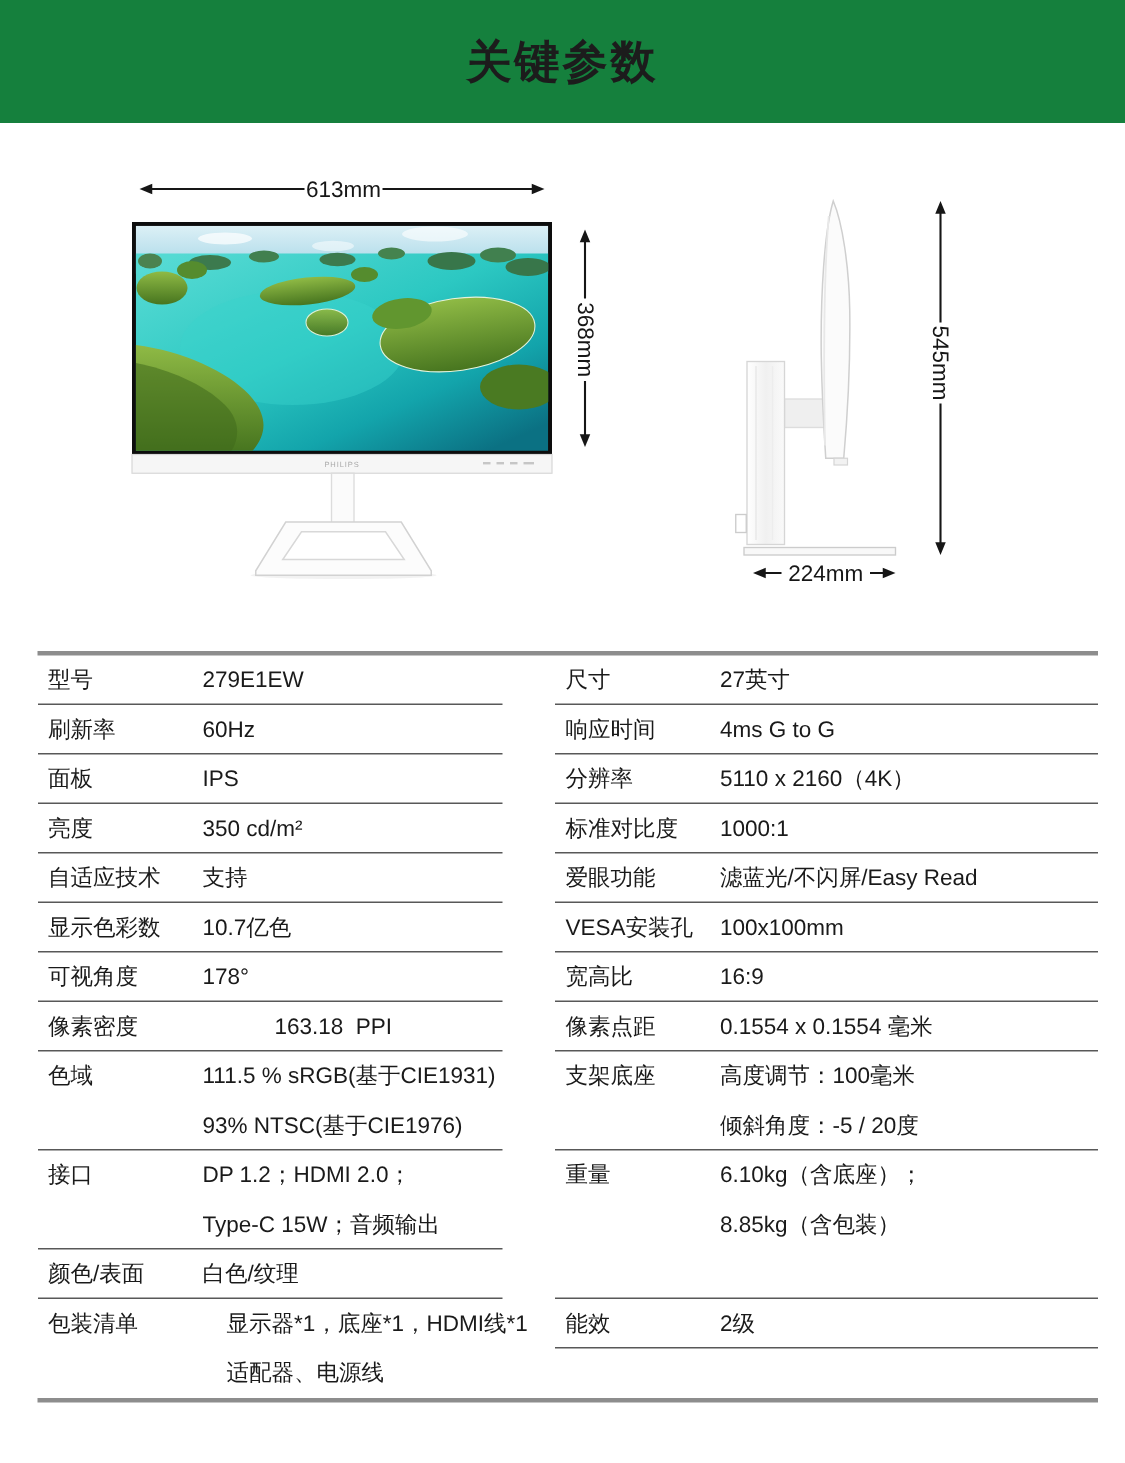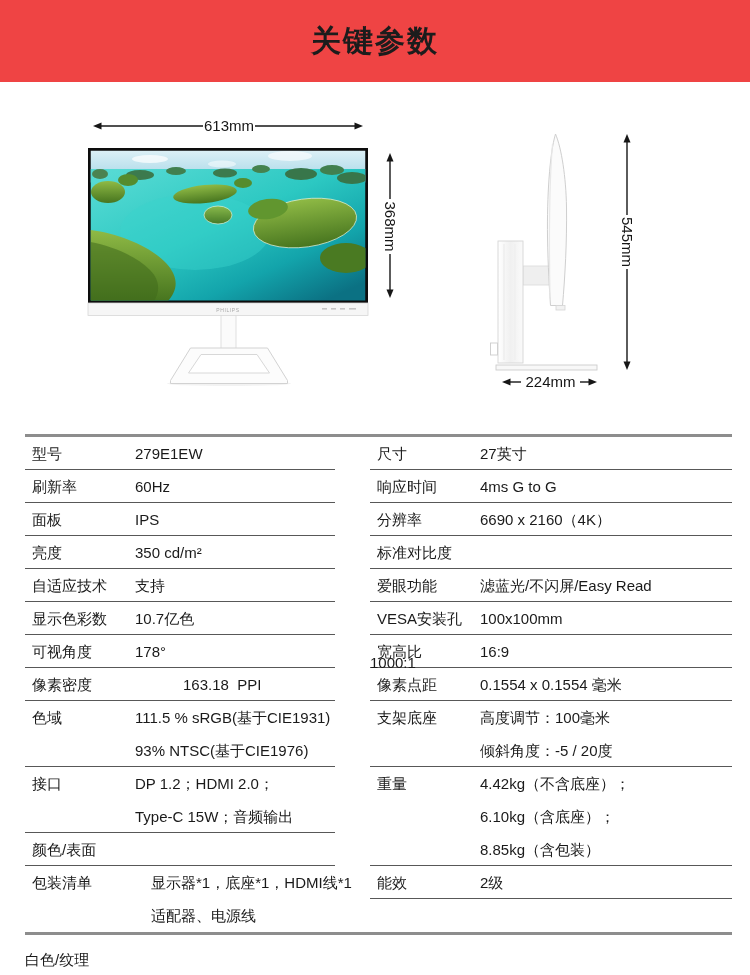--- a/index.html
+++ b/index.html
@@ -7,21 +7,21 @@
   body {
     width:750px; height:975px; background:#ffffff; overflow:hidden;
     font-family:"Liberation Sans","DejaVu Sans",sans-serif;
     color:#1a1a1a;
   }
   .page { position:relative; width:750px; height:975px; }
 
   
   .title-band {
     position:absolute; top:0; left:0; width:750px; height:82px;
-    background:#ef4444; display:flex; align-items:center; justify-content:center;
+    background:#15803d; display:flex; align-items:center; justify-content:center;
   }
   .title-band h1 {
     margin:0; font-size:30px; font-weight:600; letter-spacing:2px; color:#1c1c1c;
   }
 
   
   .diagram { position:absolute; top:82px; left:0; width:750px; height:355px; }
   .diagram svg { display:block; }
 
   
@@ -229,21 +229,21 @@
             <div class="spec-line">93% NTSC(基于CIE1976)</div>
           </div>
         </div>
         <div class="spec-row" style="height: 66px; justify-content: flex-end;">
           <div class="spec-label">接口</div>
           <div class="spec-values">
             <div class="spec-line">DP 1.2；HDMI 2.0；</div>
             <div class="spec-line">Type-C 15W；音频输出</div>
           </div>
         </div>
-        <div class="spec-row" style="height: 33px; flex-direction: column;">
+        <div class="spec-row" style="height: 33px;">
           <div class="spec-label">颜色/表面</div>
           <div class="spec-values">
             <div class="spec-line">白色/纹理</div>
           </div>
         </div>
         <div class="spec-row no-border" style="height: 66px;">
           <div class="spec-label">包装清单</div>
           <div class="spec-values">
             <div class="spec-line">显示器*1，底座*1，HDMI线*1</div>
             <div class="spec-line">适配器、电源线</div>
@@ -259,24 +259,24 @@
         </div>
         <div class="spec-row" style="height: 33px;">
           <div class="spec-label">响应时间</div>
           <div class="spec-values">
             <div class="spec-line">4ms G to G</div>
           </div>
         </div>
         <div class="spec-row" style="height: 33px;">
           <div class="spec-label">分辨率</div>
           <div class="spec-values">
-            <div class="spec-line">6690 x 2160（4K）</div>
-          </div>
-        </div>
-        <div class="spec-row" style="height: 33px; flex-direction: column;">
+            <div class="spec-line">5110 x 2160（4K）</div>
+          </div>
+        </div>
+        <div class="spec-row" style="height: 33px;">
           <div class="spec-label">标准对比度</div>
           <div class="spec-values">
             <div class="spec-line">1000:1</div>
           </div>
         </div>
         <div class="spec-row" style="height: 33px;">
           <div class="spec-label">爱眼功能</div>
           <div class="spec-values">
             <div class="spec-line">滤蓝光/不闪屏/Easy Read</div>
           </div>
@@ -302,21 +302,20 @@
         <div class="spec-row" style="height: 66px;">
           <div class="spec-label">支架底座</div>
           <div class="spec-values">
             <div class="spec-line">高度调节：100毫米</div>
             <div class="spec-line">倾斜角度：-5 / 20度</div>
           </div>
         </div>
         <div class="spec-row" style="height: 99px;">
           <div class="spec-label">重量</div>
           <div class="spec-values">
-            <div class="spec-line">4.42kg（不含底座）；</div>
             <div class="spec-line">6.10kg（含底座）；</div>
             <div class="spec-line">8.85kg（含包装）</div>
           </div>
         </div>
         <div class="spec-row" style="height: 33px;">
           <div class="spec-label">能效</div>
           <div class="spec-values">
             <div class="spec-line">2级</div>
           </div>
         </div>

